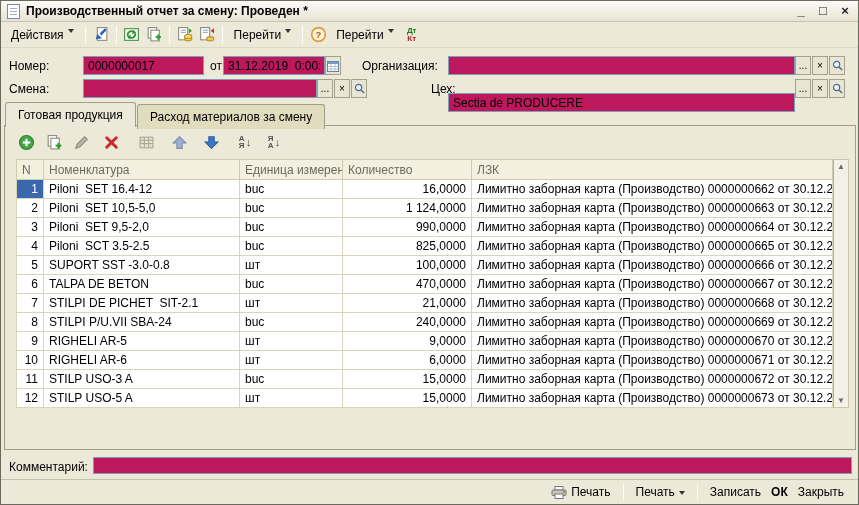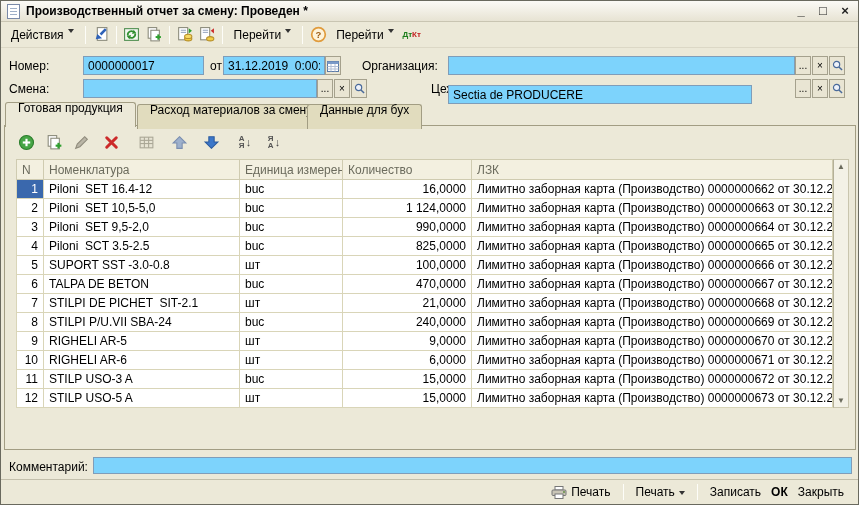--- a/index.html
+++ b/index.html
@@ -16,31 +16,31 @@
   .title{font-weight:bold;white-space:nowrap}
   .winctl{margin-left:auto;display:flex;gap:8px;align-items:center}
   .winctl .wbtn{width:14px;text-align:center;font-weight:bold;font-size:13px;line-height:14px;color:#222;cursor:default}
   
   .toolbar{position:absolute;left:0;top:21px;right:0;height:26px;display:flex;align-items:center;
            padding:0 4px;gap:2px;border-bottom:1px solid #dcd8c6}
   .flatbtn{display:flex;gap:4px;padding:2px 5px;border:1px solid transparent;white-space:nowrap}
   .caret{width:0;height:0;border-left:3px solid transparent;border-right:3px solid transparent;border-top:4px solid #333;margin-top:1px}
   .sep{width:1px;height:18px;background:#c2beab;border-right:1px solid #fdfdf8;margin:0 3px}
   .ico{width:20px;height:20px;display:flex;align-items:center;justify-content:center}
-  .dtkt{display:flex;font-size:8px;font-weight:bold;line-height:8px}
+  .dtkt{display:flex;flex-direction:column;font-size:8px;font-weight:bold;line-height:8px}
   .dtkt .dt{color:#1a7d1a}.dtkt .kt{color:#c22020}
   
   .lbl{position:absolute;white-space:nowrap}
-  .tin{position:absolute;height:19px;border:1px solid #7f9db9;background:#7dd3fc;
+  .tin{position:absolute;height:19px;border:1px solid #7f9db9;background:#be185d;
        font-family:"Liberation Sans",sans-serif;font-size:12px;padding:1px 4px;outline:none}
   .sq{position:absolute;width:16px;height:19px;border:1px solid #a5a18d;background:#e9e5d3;
       display:flex;align-items:center;justify-content:center;font-size:10px;line-height:10px;padding:0}
   
   .tab{position:absolute;top:103px;height:22px;background:#e1dcbe;border:1px solid #a29d83;border-bottom:none;
-       border-radius:3px 3px 0 0;display:flex;align-items:flex-end;padding:12px 12px;white-space:nowrap;z-index:2}
+       border-radius:3px 3px 0 0;display:flex;align-items:center;padding:12px 12px;white-space:nowrap;z-index:2}
   .tab.active{background:#ece9d8;top:101px;height:24px;z-index:4}
   .page{position:absolute;left:3px;top:124px;width:852px;height:325px;border:1px solid #a29d83;background:#ece9d8;z-index:1}
   
   .gico{position:absolute;top:131px;width:22px;height:20px;display:flex;align-items:center;justify-content:center;z-index:5}
   .sorti{display:flex;align-items:center;gap:1px}
   .sorti .ltrs{display:flex;flex-direction:column;font-size:8px;line-height:7px;font-weight:bold;color:#555}
   .sorti .arr{font-size:11px;color:#444}
   .lzkbtn{position:absolute;left:295px;top:131px;height:20px;display:flex;align-items:center;gap:5px;padding:0 4px;z-index:5}
   
   table.grid{position:absolute;left:15px;top:158px;width:817px;border-collapse:collapse;table-layout:fixed;
@@ -177,38 +177,35 @@
   <input class="tin" style="left: 82px; top: 78px; width: 234px;" value="">
   <button class="sq" style="left:316px;top:78px">...</button>
   <button class="sq" style="left:333px;top:78px">×</button>
   <button class="sq" style="left:350px;top:78px">
     <svg width="11" height="11" viewBox="0 0 12 12">
         <circle cx="5" cy="5" r="3.4" fill="#eef2fa" stroke="#4a6a9a" stroke-width="1.3"></circle>
         <line x1="7.6" y1="7.6" x2="11" y2="11" stroke="#4a6a9a" stroke-width="1.6"></line>
       </svg>
   </button>
   <span class="lbl" style="left:430px;top:81px">Цех:</span>
-  <input class="tin" style="left: 447px; top: 84px; width: 304px;" value="Sectia de PRODUCERE">
+  <input class="tin" style="left: 447px; top: 92px; width: 347px;" value="Sectia de PRODUCERE">
   <button class="sq" style="left:794px;top:78px">...</button>
   <button class="sq" style="left:811px;top:78px">×</button>
   <button class="sq" style="left:828px;top:78px">
     <svg width="11" height="11" viewBox="0 0 12 12">
         <circle cx="5" cy="5" r="3.4" fill="#eef2fa" stroke="#4a6a9a" stroke-width="1.3"></circle>
         <line x1="7.6" y1="7.6" x2="11" y2="11" stroke="#4a6a9a" stroke-width="1.6"></line>
       </svg>
   </button>
 
   <div class="tab active" style="left:4px">
       <span>Готовая продукция</span>
     </div>
   <div class="tab" style="left:136px">
       <span>Расход материалов за смену</span>
-    </div>
-  <div class="tab" style="left:306px">
-      <span>Данные для бух</span>
     </div>
   <div class="page"></div>
 
   <span class="gico" style="left:14px">
     <svg width="17" height="17" viewBox="0 0 16 16">
         <circle cx="8" cy="8" r="6.6" fill="#46a546" stroke="#2c7d2c"></circle>
         <rect x="4.5" y="7" width="7" height="2" fill="#fff"></rect>
         <rect x="7" y="4.5" width="2" height="7" fill="#fff"></rect>
       </svg>
   </span>

